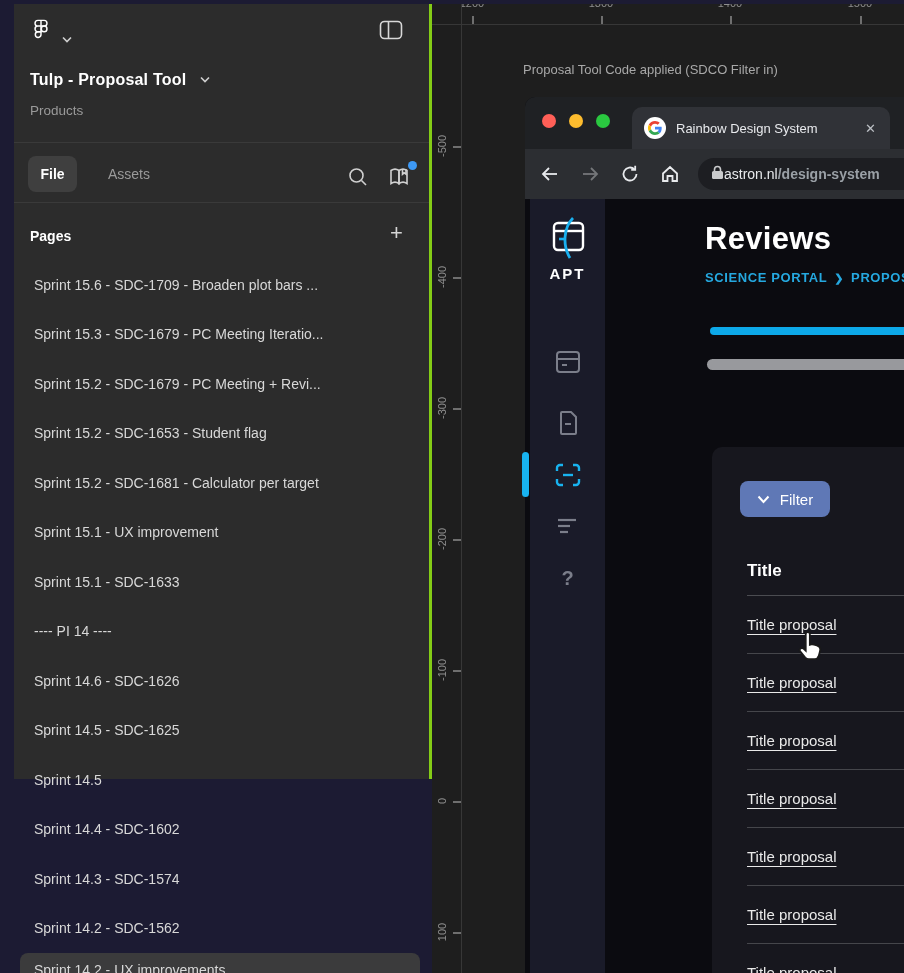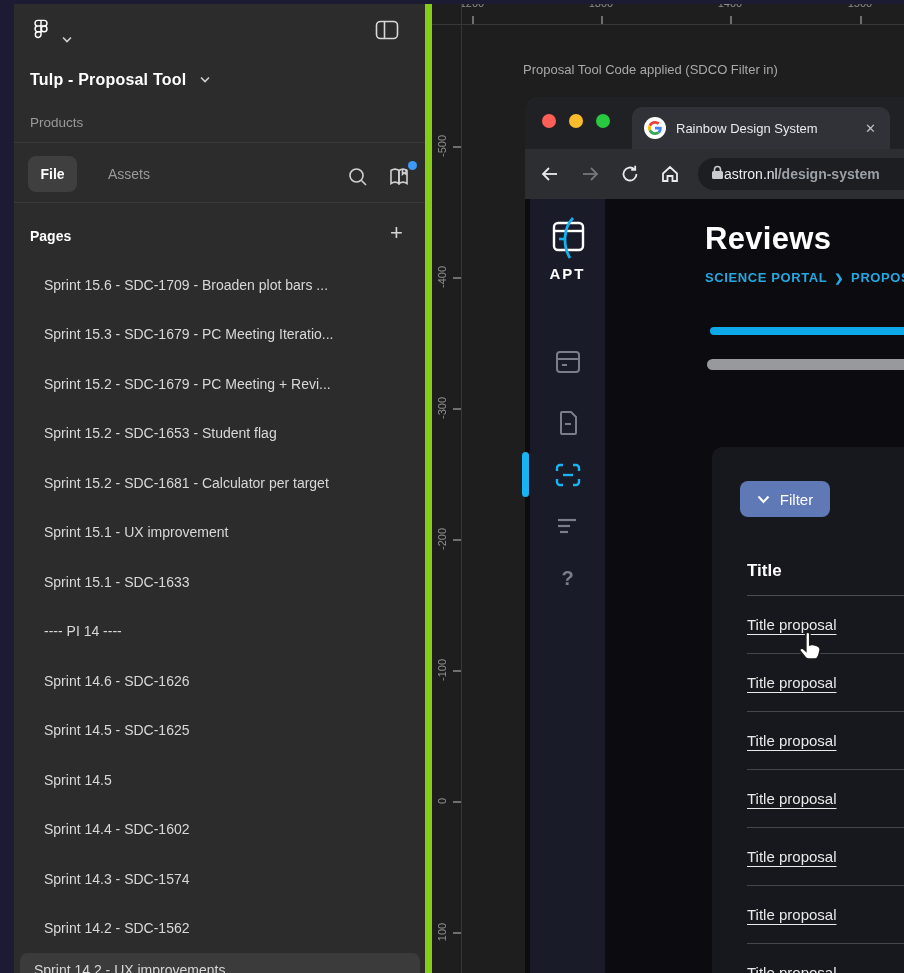--- a/index.html
+++ b/index.html
@@ -1,40 +1,40 @@
 <!DOCTYPE html>
 <html><head>
 <meta charset="utf-8">
 <style>
   html,body{margin:0;padding:0;background:#1c1b33;}
   *{box-sizing:border-box;}
   .screen{position:relative;width:904px;height:973px;background:#1c1b33;overflow:hidden;
           font-family:"Liberation Sans",sans-serif;color:#fff;}
 
   
-  .fg-sidebar{position:absolute;left:14px;top:4px;width:418px;height:969px;background:#2c2c2c;
-              z-index:10;border-right:7px solid #84cc16;}
+  .fg-sidebar{position:absolute;left:14px;top:4px;width:418px;height:775px;background:#2c2c2c;
+              z-index:10;border-right:3px solid #84cc16;}
   .fg-logo{position:absolute;left:16px;top:14px;}
   .fg-logo-chev{position:absolute;left:48px;top:25px;}
   .fg-panel-icon{position:absolute;right:26px;top:16px;}
   .fg-title{position:absolute;left:16px;top:65px;font-size:16px;font-weight:bold;color:#fff;letter-spacing:.2px;}
   .fg-title-chev{margin-left:14px;display:inline-block;vertical-align:2px;}
-  .fg-sub{position:absolute;left:16px;top:99px;font-size:13.5px;color:#9a9a9a;margin-top:12px;}
+  .fg-sub{position:absolute;left:16px;top:99px;font-size:13.5px;color:#9a9a9a;}
   .fg-div1{position:absolute;left:0;top:138px;width:100%;height:1px;background:#3a3a3a;}
   .fg-file-pill{position:absolute;left:14px;top:152px;width:49px;height:36px;border-radius:8px;
                 background:#3f3f3f;display:flex;align-items:center;justify-content:center;
                 font-size:14px;font-weight:bold;color:#fff;}
   .fg-assets{position:absolute;left:94px;top:162px;font-size:14px;color:#9a9a9a;}
   .fg-search{position:absolute;left:333px;top:162px;}
   .fg-book{position:absolute;left:374px;top:162px;}
   .fg-book-dot{position:absolute;left:394px;top:157px;width:9px;height:9px;border-radius:50%;background:#3d99f5;}
   .fg-div2{position:absolute;left:0;top:198px;width:100%;height:1px;background:#3a3a3a;}
   .fg-pages-hd{position:absolute;left:16px;top:224px;font-size:14px;font-weight:bold;color:#fff;}
   .fg-plus{position:absolute;left:376px;top:218px;font-size:22px;font-weight:300;color:#d5d5d5;line-height:22px;}
-  .fg-list{position:absolute;left:14px;top:256px;width:100%;}
+  .fg-list{position:absolute;left:4px;top:256px;width:100%;}
   .fg-item{height:49.5px;display:flex;align-items:center;padding-left:16px;font-size:14px;color:#d8d8d8;
            white-space:nowrap;overflow:hidden;}
   .fg-partial{position:absolute;left:6px;top:949px;width:400px;height:34px;border-radius:8px;background:#3b3b3c;overflow:hidden;}
   .fg-partial span{position:absolute;left:14px;top:9px;font-size:14px;color:#d8d8d8;white-space:nowrap;}
 
   
   .canvas{position:absolute;left:432px;top:4px;width:472px;height:969px;background:#1e1e1e;overflow:hidden;}
   .hrl{position:absolute;top:-7px;width:44px;text-align:center;font-size:11px;color:#8e8e8e;z-index:1;}
   .hruler div:nth-of-type(1){left:18px;} .hruler div:nth-of-type(2){left:147px;}
   .hruler div:nth-of-type(3){left:276px;} .hruler div:nth-of-type(4){left:406px;}

